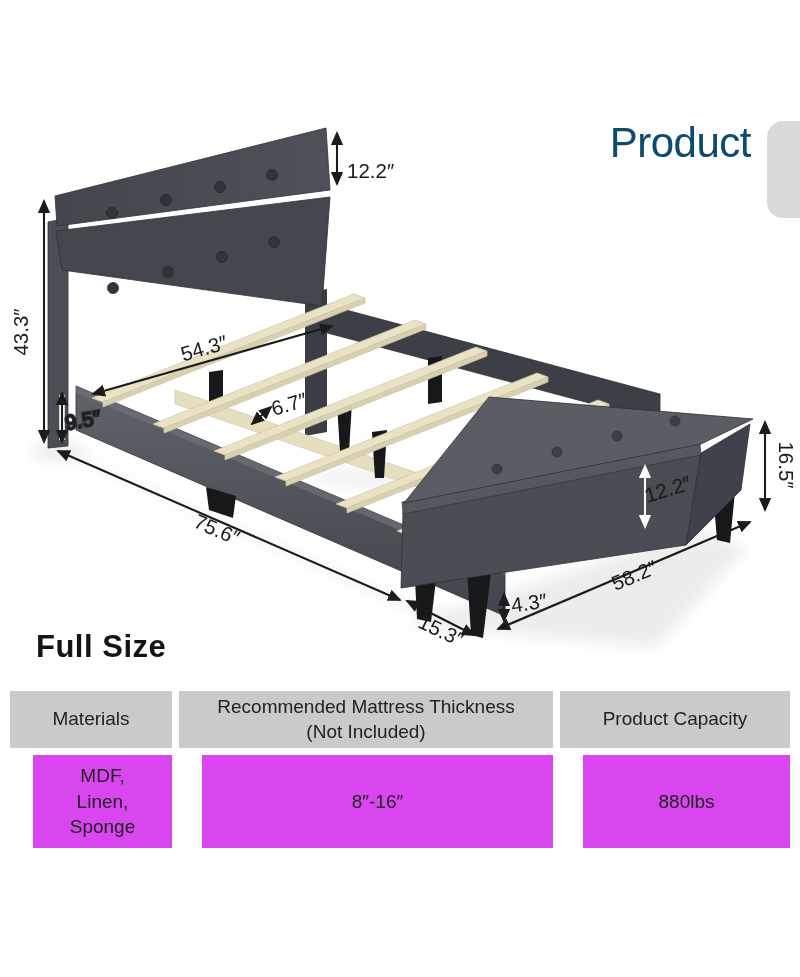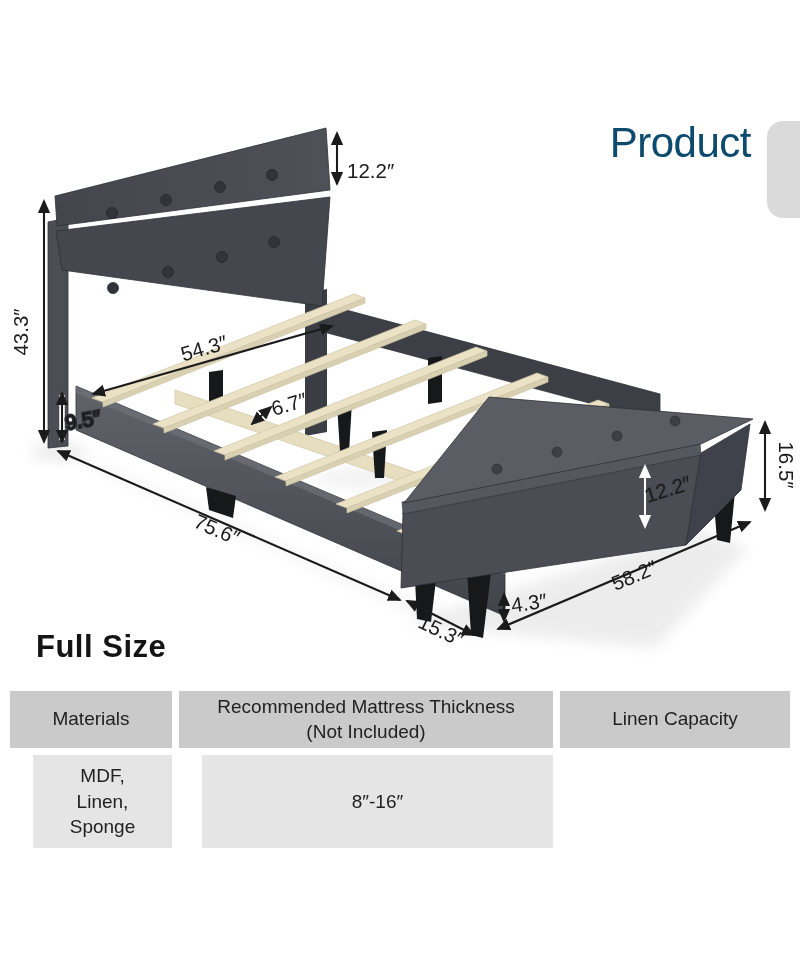--- a/index.html
+++ b/index.html
@@ -13,21 +13,21 @@
   
   .size-label{position:absolute;top:629px;left:36px;font-size:31px;font-weight:bold;color:#141414;
               letter-spacing:0.5px;text-align:right;}
   
   .spec-table{position:absolute;top:691px;left:10px;display:grid;
               grid-template-columns:162px 374px 230px;grid-template-rows:57px 93px;
               column-gap:7px;row-gap:7px;}
   .cell{display:flex;align-items:center;justify-content:center;text-align:center;
         font-size:19px;color:#222;white-space:pre-line;line-height:1.3;}
   .cell.head{background:#cbcaca;}
-  .cell.body{background:#e5e5e5;line-height:1.35;margin-left:23px;}
+  .cell.body{background:#d946ef;line-height:1.35;margin-left:23px;}
   
   .scene{position:absolute;top:0;left:0;}
   text{font-family:"Liberation Sans",sans-serif;font-size:20.5px;font-weight:500;fill:#1b1b1b;}
 </style>
 </head>
 <body>
 
 <div class="page">
 
   <svg class="scene" width="800" height="672" viewBox="0 0 800 672">
@@ -189,20 +189,21 @@
     <div>Product</div>
   </div>
   <div class="side-tab"></div>
 
   <div class="size-label">Full Size</div>
 
   <div class="spec-table">
     <div class="cell head">Materials</div>
     <div class="cell head">Recommended Mattress Thickness
 (Not Included)</div>
-    <div class="cell head">Linen Capacity</div>
+    <div class="cell head">Product Capacity</div>
     <div class="cell body">MDF,
 Linen,
 Sponge</div>
     <div class="cell body">8″-16″</div>
+    <div class="cell body">880lbs</div>
   </div>
 
 </div>
 
 </body></html>

